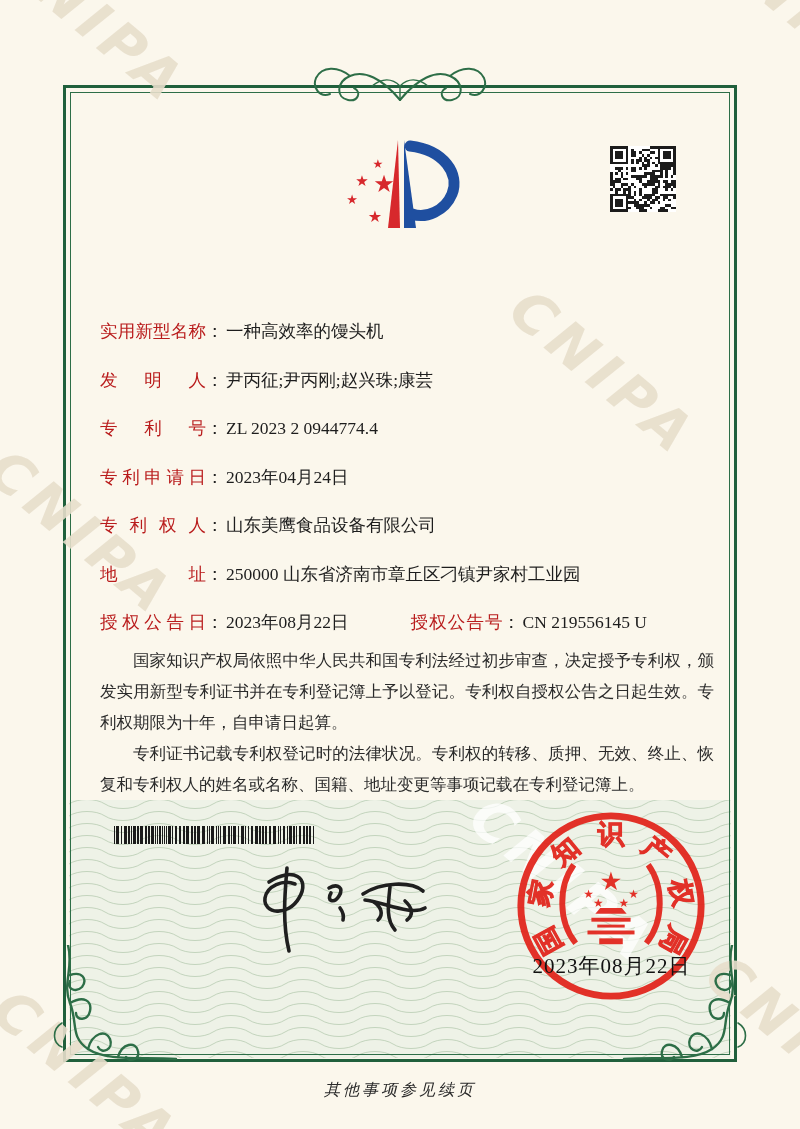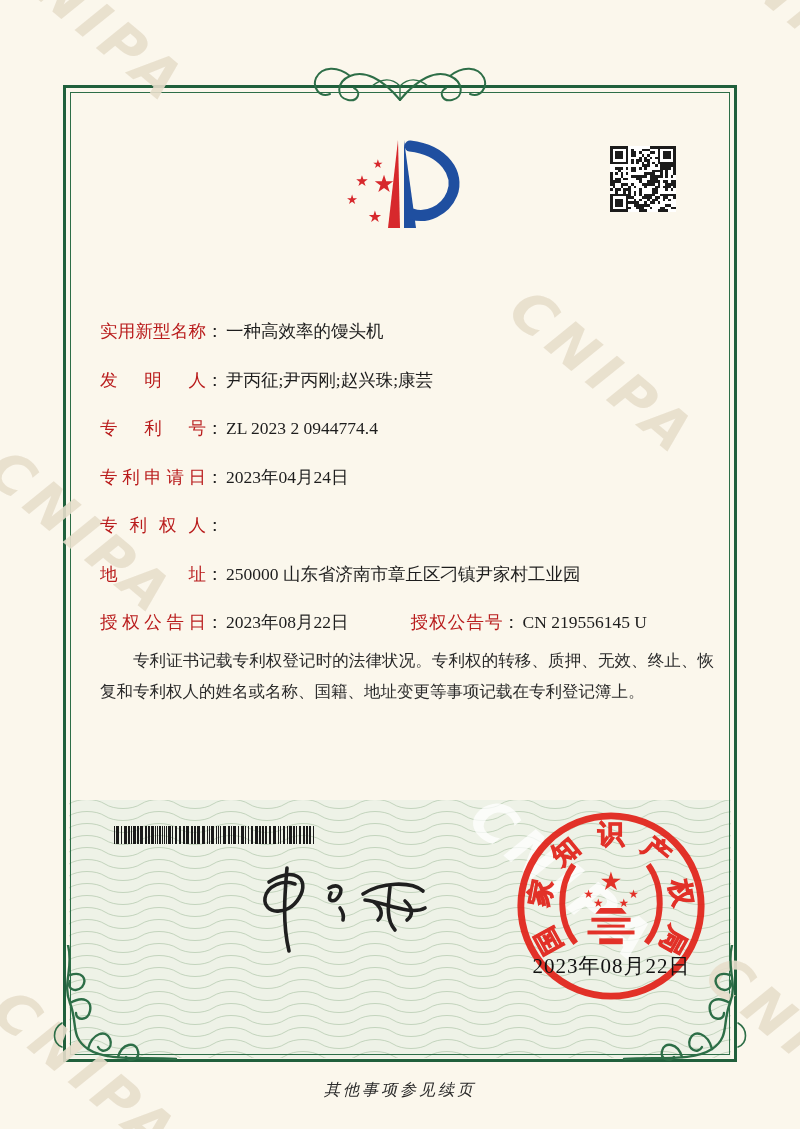--- a/index.html
+++ b/index.html
@@ -804,39 +804,41 @@
       <span class="fvalue">ZL 2023 2 0944774.4</span>
     </div>
     <div class="frow">
       <span class="flabel">专利申请日</span>
       <span class="fcolon">：</span>
       <span class="fvalue">2023年04月24日</span>
     </div>
     <div class="frow">
       <span class="flabel">专利权人</span>
       <span class="fcolon">：</span>
+      <span class="fvalue">山东美鹰食品设备有限公司</span>
     </div>
     <div class="frow">
       <span class="flabel">地址</span>
       <span class="fcolon">：</span>
       <span class="fvalue">250000 山东省济南市章丘区刁镇尹家村工业园</span>
     </div>
     <div class="frow">
       <span class="flabel">授权公告日</span>
       <span class="fcolon">：</span>
       <span class="fvalue">2023年08月22日</span>
       <span class="grant-no">
         <span class="flabel" style="width:92px">授权公告号</span>
         <span class="fcolon">：</span>
         <span class="fvalue">CN 219556145 U</span>
       </span>
     </div>
   </div>
 
   <div class="paras">
+    <p>国家知识产权局依照中华人民共和国专利法经过初步审查，决定授予专利权，颁发实用新型专利证书并在专利登记簿上予以登记。专利权自授权公告之日起生效。专利权期限为十年，自申请日起算。</p>
     <p>专利证书记载专利权登记时的法律状况。专利权的转移、质押、无效、终止、恢复和专利权人的姓名或名称、国籍、地址变更等事项记载在专利登记簿上。</p>
   </div>
 
   <div class="barcode" id="barcode">
       <div class="k" style="width: 1px;"></div>
       <div style="width: 1px;"></div>
       <div class="k" style="width: 3px;"></div>
       <div style="width: 2px;"></div>
       <div class="k" style="width: 1px;"></div>
       <div style="width: 2px;"></div>

